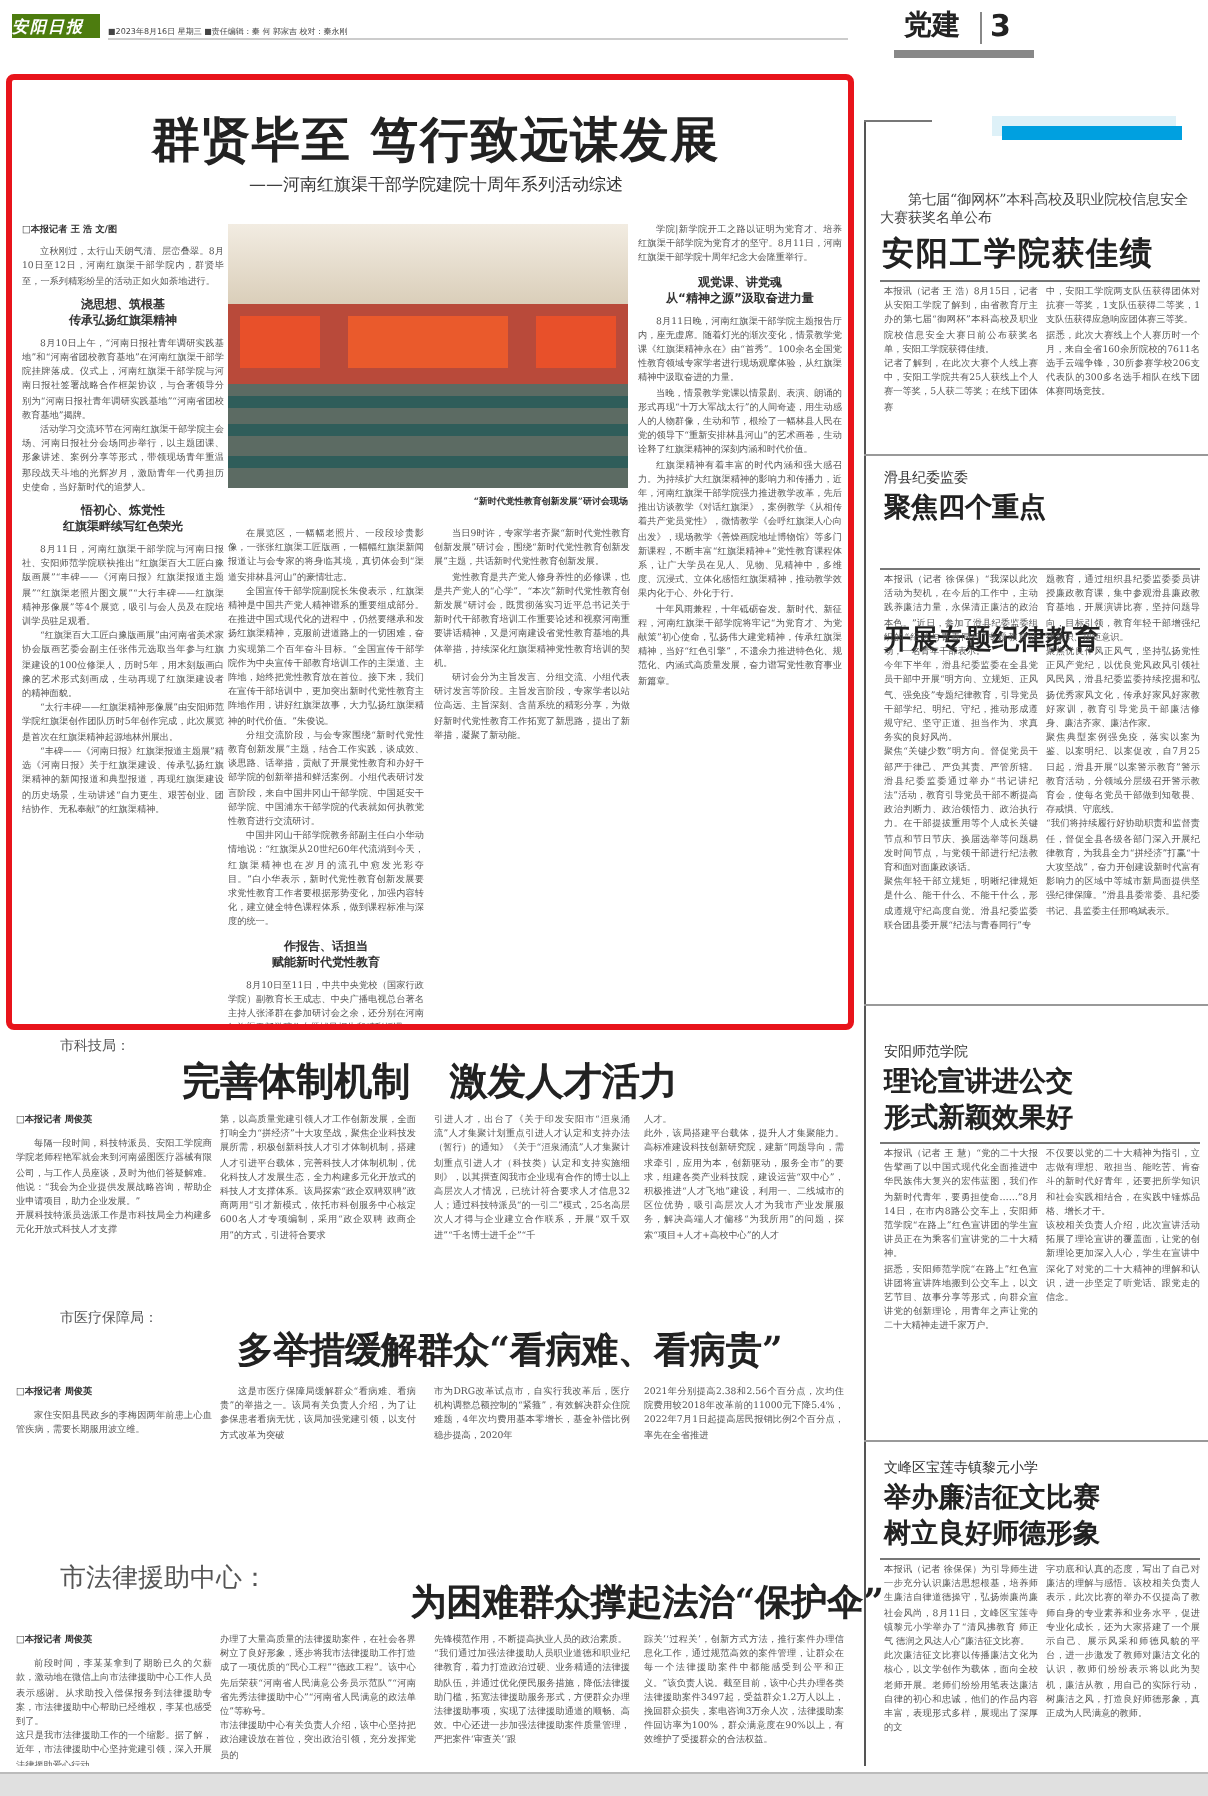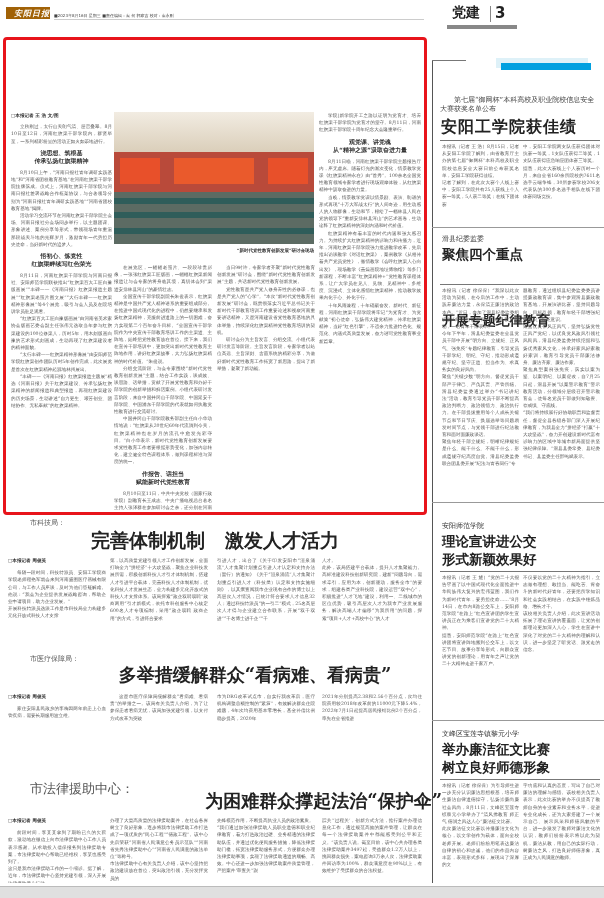--- a/index.html
+++ b/index.html
@@ -1,21 +1,21 @@
 <!DOCTYPE html>
 <html><head>
 <meta charset="utf-8">
 <style>
 *{margin:0;padding:0;box-sizing:border-box;}
 html,body{width:604px;height:898px;overflow:hidden;background:#fff;}
 body{font-family:"DejaVu Serif",serif;color:#333;position:relative;}
 .abs{position:absolute;}
 
 .masthead{left:0;top:0;width:604px;height:34px;}
-.logo{left:6px;top:7px;width:44px;height:12px;background:#a16207;color:#fff;font-size:8px;font-weight:bold;line-height:12px;text-align:right;font-style:italic;letter-spacing:1px;}
+.logo{left:6px;top:7px;width:44px;height:12px;background:#4d7c0f;color:#fff;font-size:8px;font-weight:bold;line-height:12px;text-align:left;font-style:italic;letter-spacing:1px;}
 .meta{left:54px;top:13px;font-size:4px;color:#444;font-family:"DejaVu Sans",sans-serif;white-space:nowrap;}
 .meta-line{left:54px;top:19px;width:370px;height:1px;background:#ccc;}
 .section{left:452px;top:4px;font-size:14px;font-weight:bold;color:#222;font-family:"DejaVu Sans",sans-serif;}
 .section-sep{left:490px;top:6px;width:1px;height:16px;background:#888;}
 .pagenum{left:495px;top:4px;font-size:15px;font-weight:bold;color:#222;font-family:"DejaVu Sans",sans-serif;}
 .section-bar{left:447px;top:25px;width:70px;height:4px;background:#888;}
 
 .lead{left:3px;top:37px;width:424px;height:478px;border:3px solid #e8141b;border-radius:4px;}
 .lead-title{left:0;top:14px;width:424px;text-align:center;font-size:24px;font-weight:bold;color:#222;font-family:"DejaVu Sans",sans-serif;letter-spacing:1px;white-space:nowrap;}
 .lead-sub{left:0;top:47px;width:424px;text-align:center;font-size:8.5px;color:#333;font-family:"DejaVu Sans",sans-serif;white-space:nowrap;}
@@ -44,20 +44,22 @@
   <div class="abs logo">安阳日报</div>
   <div class="abs meta">■2023年8月16日  星期三   ■责任编辑：秦 何  郭家吉  校对：秦永刚</div>
   <div class="abs meta-line"></div>
   <div class="abs section">党建</div>
   <div class="abs section-sep"></div>
   <div class="abs pagenum">3</div>
   <div class="abs section-bar"></div>
 </div>
 
 <div class="abs lead">
+  <div class="abs lead-title">群贤毕至  笃行致远谋发展</div>
+  <div class="abs lead-sub">——河南红旗渠干部学院建院十周年系列活动综述</div>
 
   <div class="abs col" style="left:5px;top:72px;width:101px;height:400px;">
     <div class="byline">□本报记者 王 浩 文/图</div>
     <p style="text-indent:9px;margin-top:4px;">立秋刚过，太行山天朗气清、层峦叠翠。8月10日至12日，河南红旗渠干部学院内，群贤毕至，一系列精彩纷呈的活动正如火如荼地进行。</p>
     <div class="subhead" style="white-space:pre-line;margin:4px 0;">浇思想、筑根基
 传承弘扬红旗渠精神</div>
     <p style="text-indent:9px;">8月10日上午，“河南日报社青年调研实践基地”和“河南省团校教育基地”在河南红旗渠干部学院挂牌落成。仪式上，河南红旗渠干部学院与河南日报社签署战略合作框架协议，与合著领导分别为“河南日报社青年调研实践基地”“河南省团校教育基地”揭牌。</p>
     <p style="text-indent:9px;">活动学习交流环节在河南红旗渠干部学院主会场、河南日报社分会场同步举行，以主题团课、形象讲述、案例分享等形式，带领现场青年重温那段战天斗地的光辉岁月，激励青年一代勇担历史使命，当好新时代的追梦人。</p>
     <div class="subhead" style="white-space:pre-line;margin:4px 0;">悟初心、炼党性
 红旗渠畔续写红色荣光</div>

